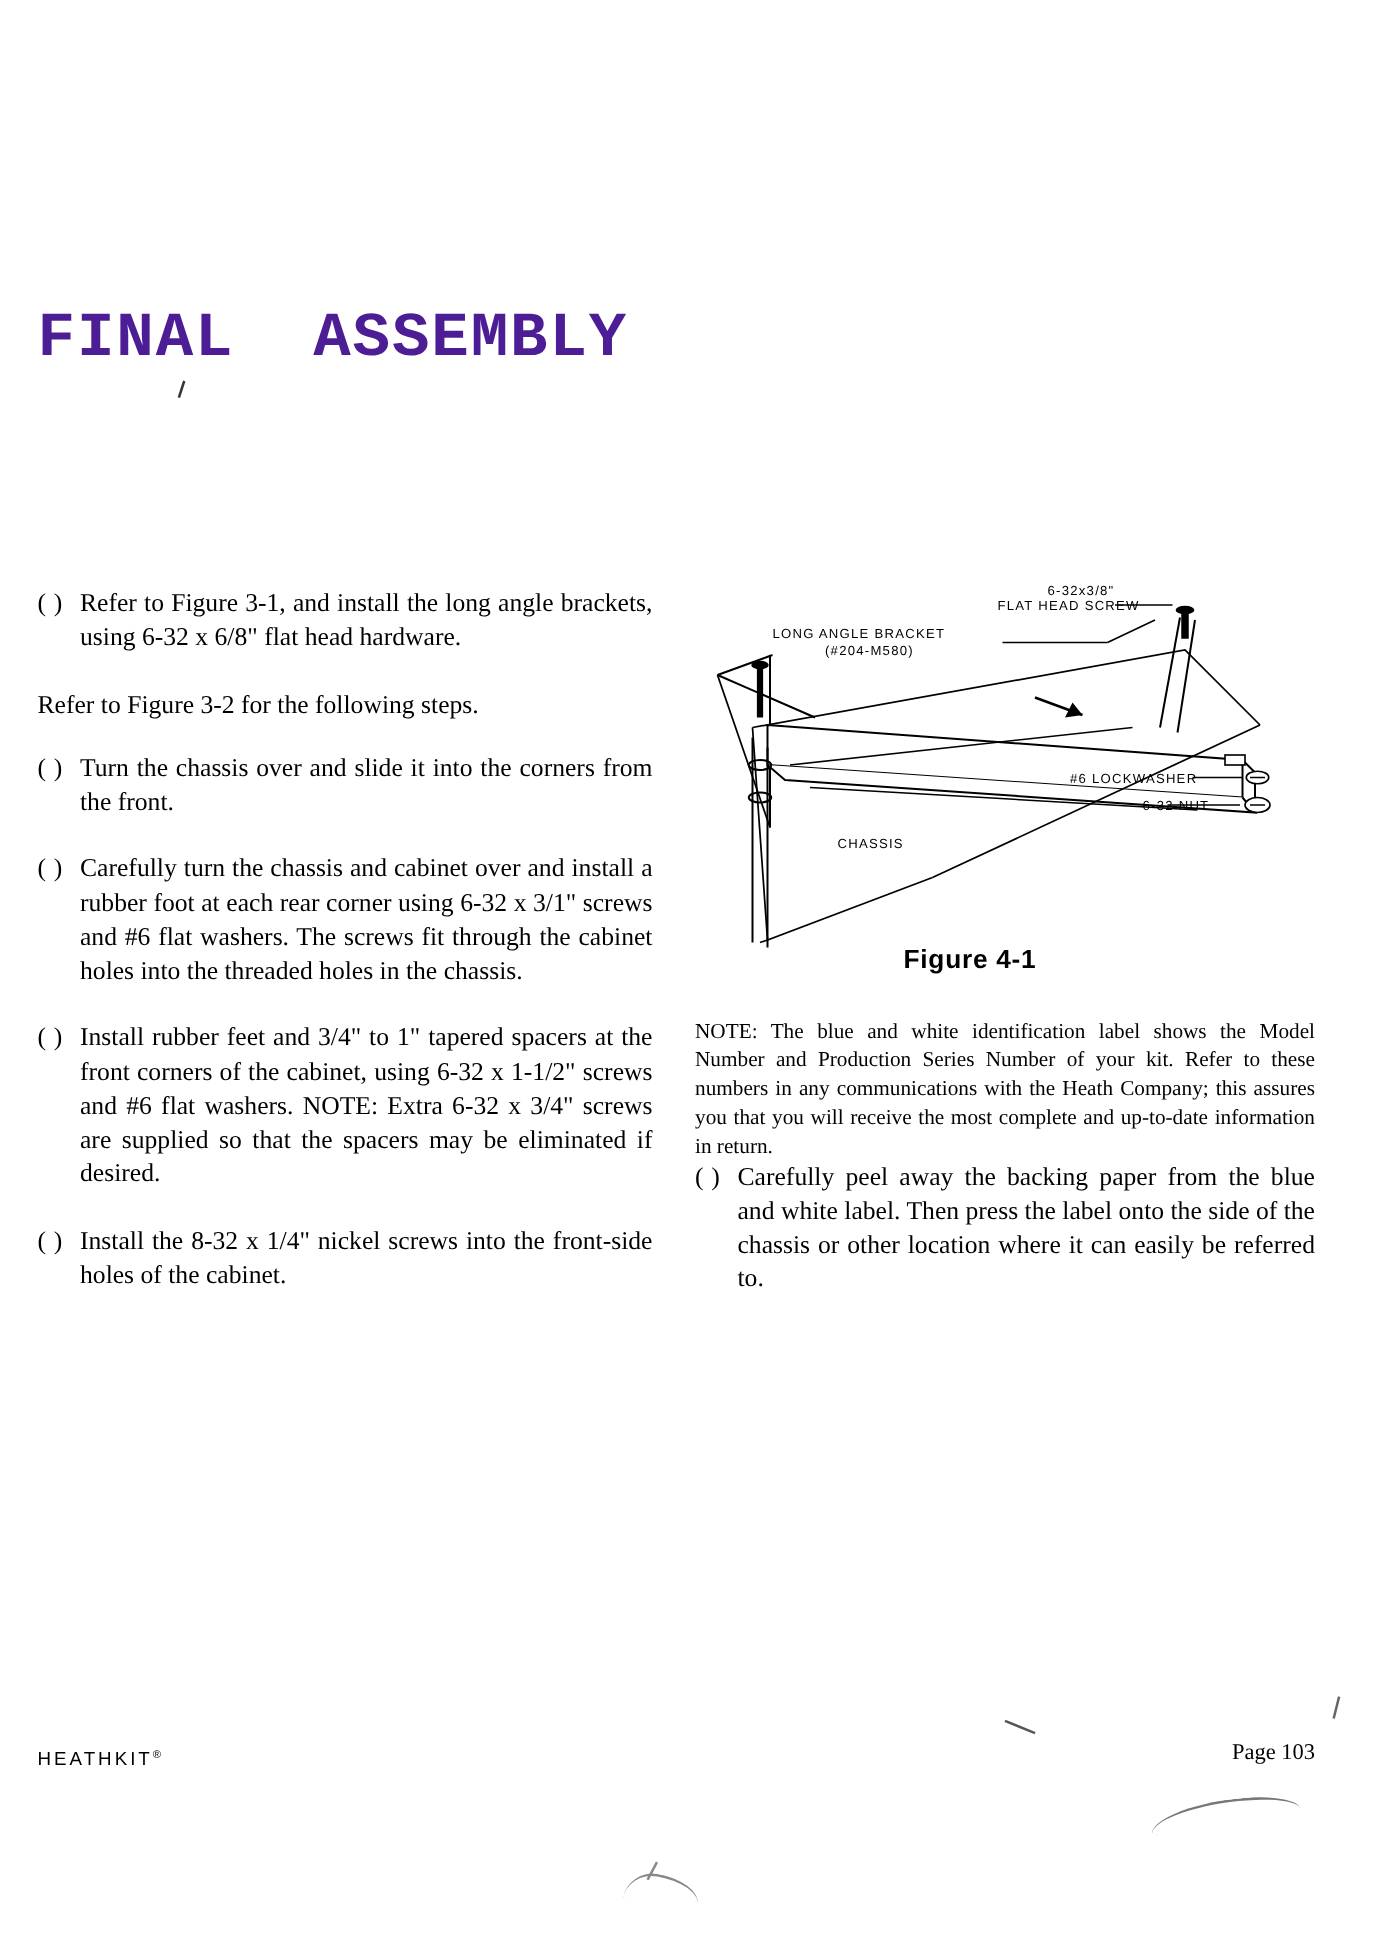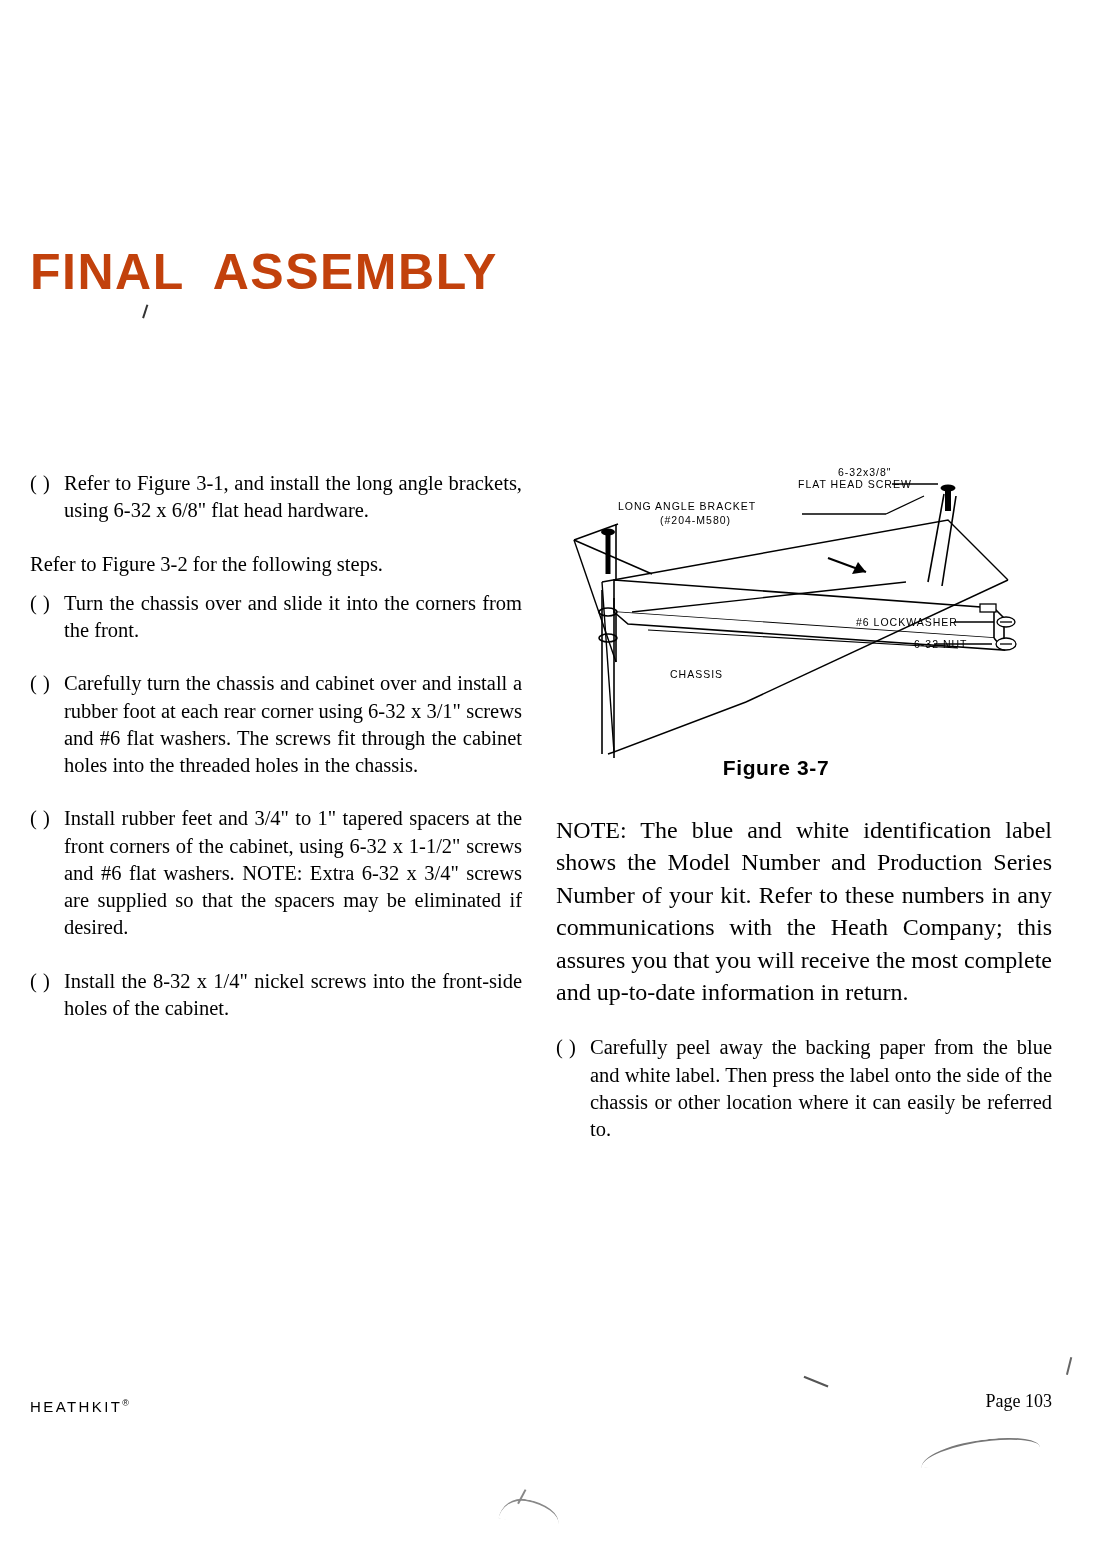--- a/index.html
+++ b/index.html
@@ -19,25 +19,25 @@
   .page {
     position: absolute;
     inset: 0;
   }
 
   
   .page-title {
     position: absolute;
     left: 30px;
     top: 243px;
-    font-family: Liberation Sans, sans-serif;
+    font-family: Liberation Mono, monospace;
     font-weight: bold;
     font-size: 50px;
     letter-spacing: 1.5px;
-    color: #c2410c;
+    color: #4c1d95;
     white-space: pre;
   }
   .title-tick {
     position: absolute;
     left: 144px;
     top: 306px;
     width: 10px;
     height: 14px;
     border-left: 2px solid #333;
     transform: rotate(18deg);
@@ -71,30 +71,29 @@
     letter-spacing: 0.5px;
   }
   .step .txt {
     flex: 1 1 auto;
     text-align: justify;
     text-justify: inter-word;
   }
   .para {
     font-size: 20.5px;
     line-height: 1.33;
-    margin-bottom: 12px;
+    margin-bottom: 24px;
     text-align: justify;
   }
 
   .note-block {
-    font-size: 24px;
+    font-size: 17px;
     line-height: 1.35;
     text-align: justify;
     margin-top: 16px;
-    margin-bottom: 26px;
   }
 
   
   .figure-wrap {
     position: relative;
     width: 496px;
     height: 300px;
   }
   .figure-caption {
     position: absolute;
@@ -272,21 +271,21 @@
           <text x="282" y="14">6-32x3/8"</text>
           <text x="242" y="26">FLAT HEAD SCREW</text>
           <text x="62" y="48">LONG ANGLE BRACKET</text>
           <text x="104" y="62">(#204-M580)</text>
           <text x="300" y="164">#6 LOCKWASHER</text>
           <text x="358" y="186">6-32 NUT</text>
           <text x="114" y="216">CHASSIS</text>
         </g>
       </svg>
 
-      <div class="figure-caption">Figure 3-7</div>
+      <div class="figure-caption">Figure 4-1</div>
     </div>
 
     <div class="note-block" style="margin-top:52px;">NOTE: The blue and white identification label shows the Model Number and Production Series Number of your kit. Refer to these numbers in any communications with the Heath Company; this assures you that you will receive the most complete and up-to-date information in return.</div>
 
     <div class="step">
       <span class="box">(  )</span>
       <span class="txt">Carefully peel away the backing paper from the blue and white label. Then press the label onto the side of the chassis or other location where it can easily be referred to.</span>
     </div>
 
   </div>

